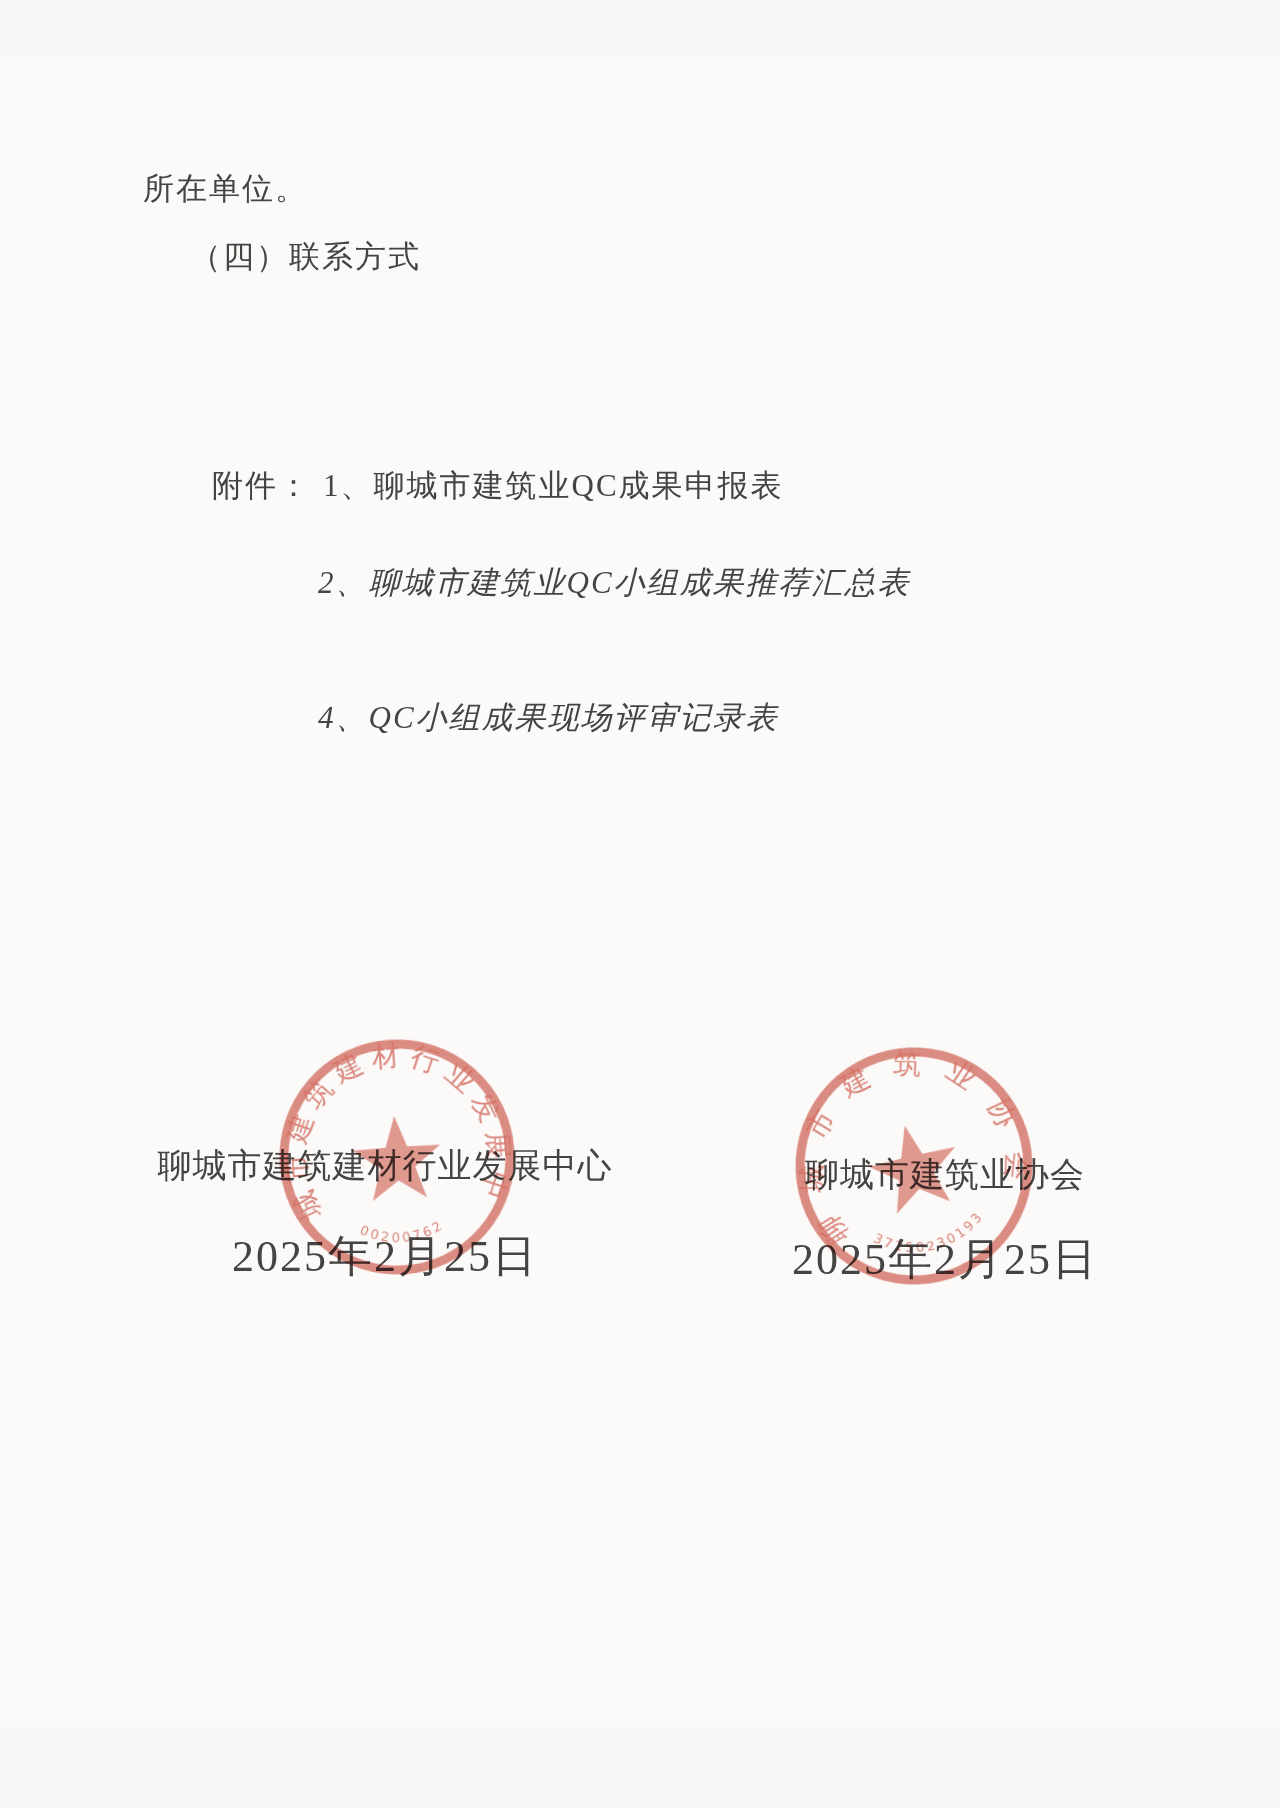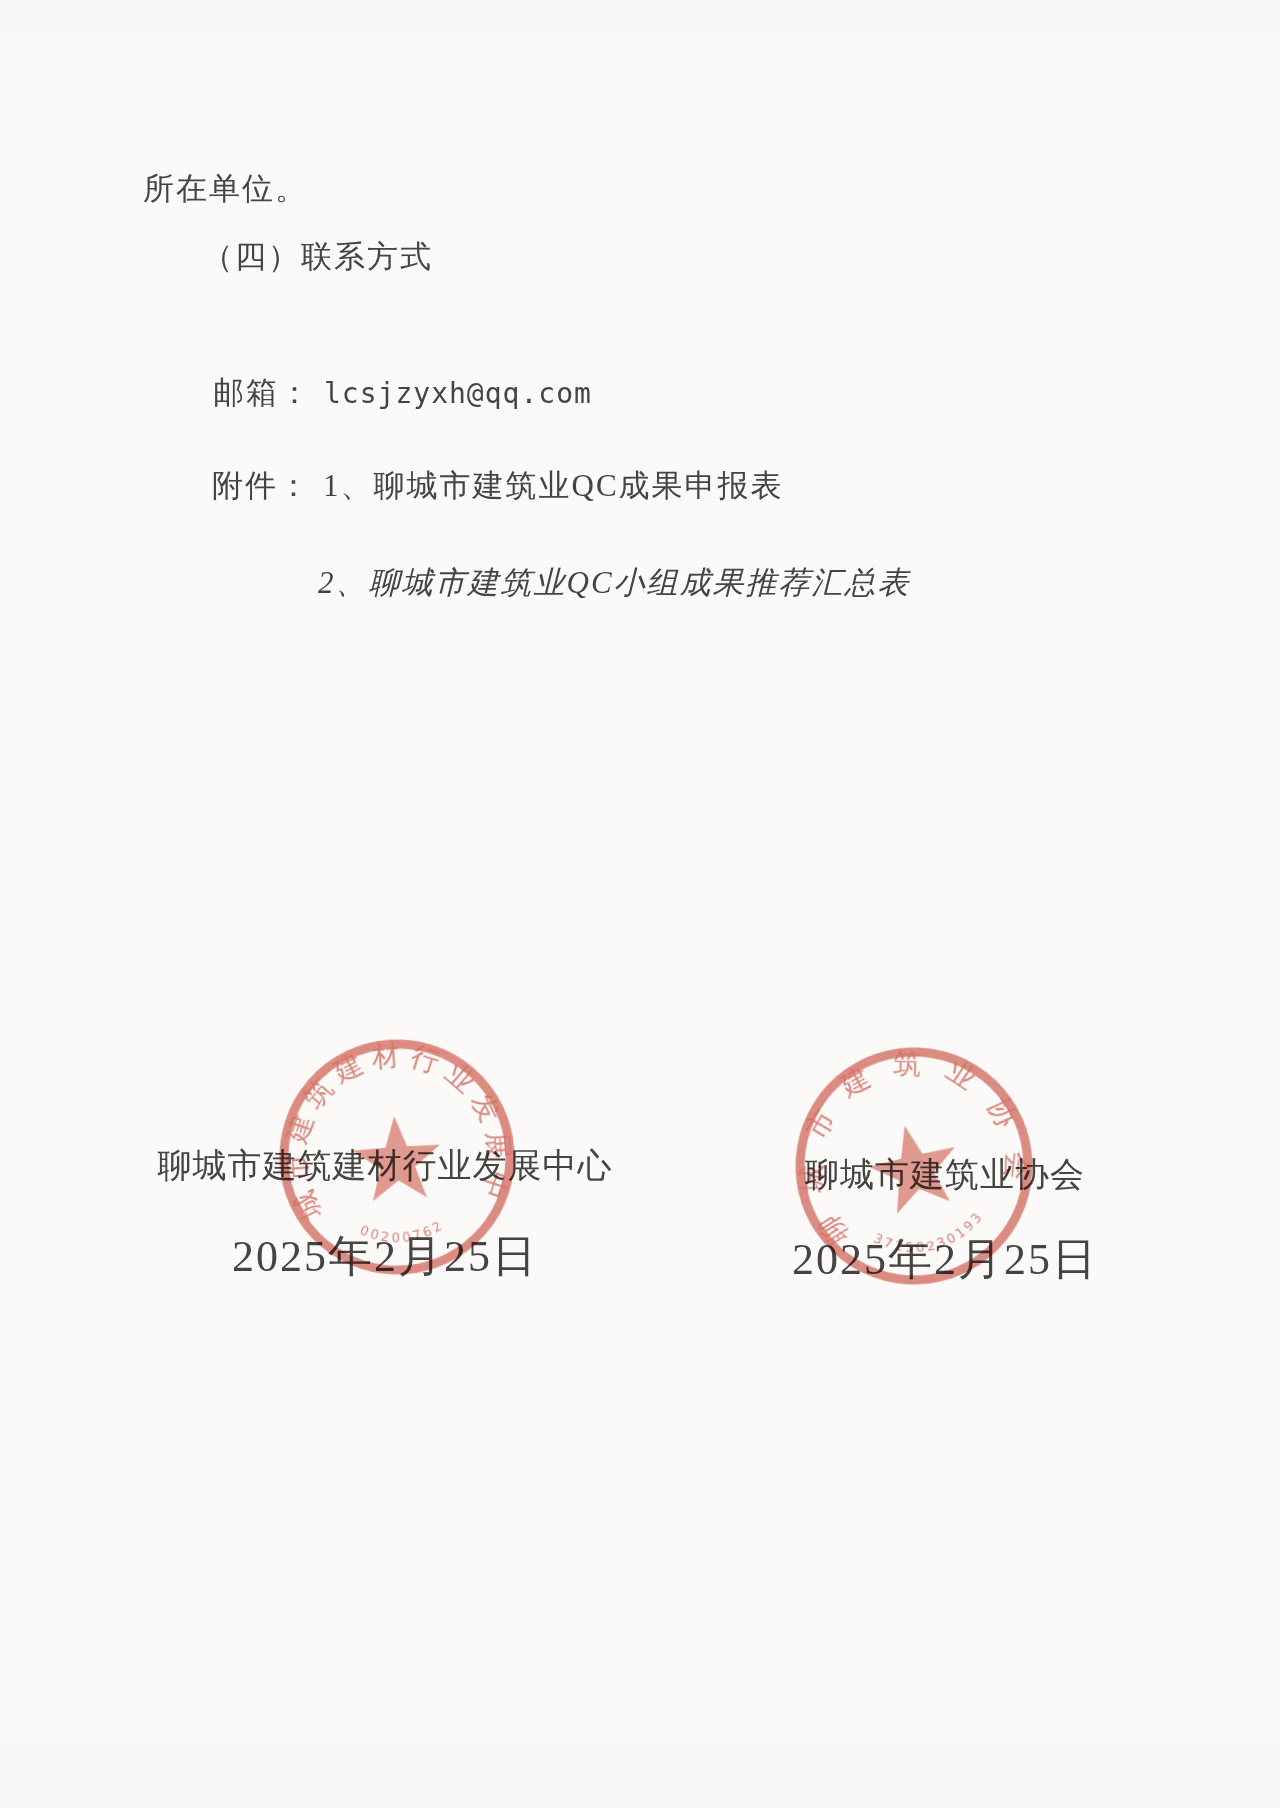--- a/index.html
+++ b/index.html
@@ -30,31 +30,29 @@
   .seal-arc-text{font-size:28px;font-family:"Liberation Serif","DejaVu Serif",serif;}
   .seal-serial{font-size:13px;font-family:"DejaVu Sans","Liberation Sans",sans-serif;letter-spacing:3px;}
 </style>
 </head>
 <body>
 
 <div class="page">
 
   <div class="line" style="left:143px;top:172px;">所在单位。</div>
 
-  <div class="line" style="left:202px;top:240px;">（四）联系方式</div>
+  <div class="line" style="left:190px;top:240px;">（四）联系方式</div>
 
 
-  <div class="line" style="left:213px;top:376px;">
-    <span class="label">邮箱：</span><span class="email-val">lcsjzyxh@qq.com</span>
-  </div>
 
   <div class="line" style="left:212px;top:469px;">
     <span class="label">附件：</span><span>1、聊城市建筑业QC成果申报表</span>
   </div>
   <div class="att-item" style="left:318px;top:566px;">2、聊城市建筑业QC小组成果推荐汇总表</div>
+  <div class="att-item" style="left:318px;top:701px;">4、QC小组成果现场评审记录表</div>
 
   <div class="sig-block sig-left" style="left:150px;top:1143px;width:470px;">
     <div class="sig-org">聊城市建筑建材行业发展中心</div>
     <div class="sig-date">2025年2月25日</div>
   </div>
 
   <div class="sig-block sig-right" style="left:780px;top:1152px;width:330px;">
     <div class="sig-org">聊城市建筑业协会</div>
     <div class="sig-date">2025年2月25日</div>
   </div>

